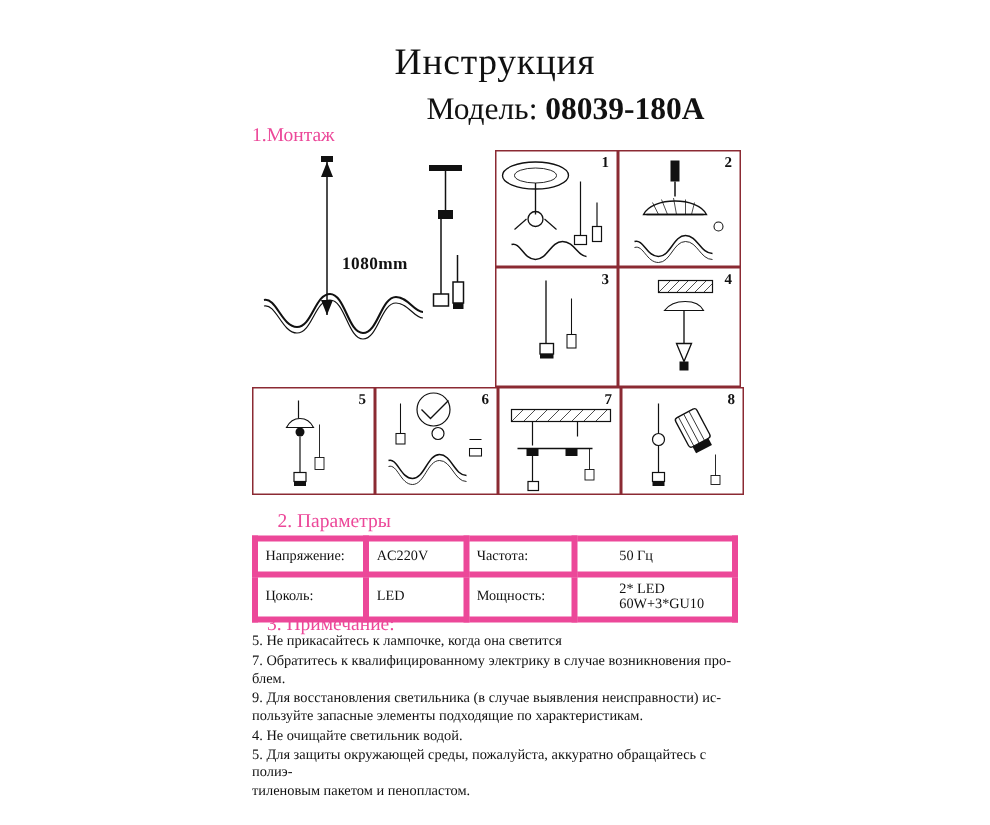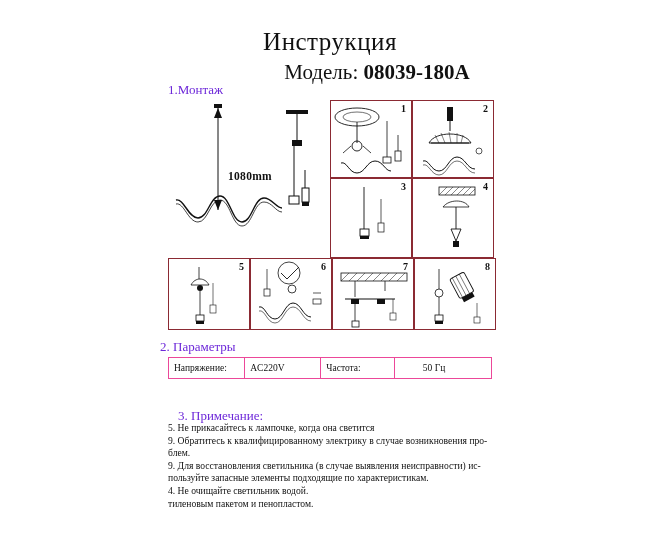--- a/index.html
+++ b/index.html
@@ -38,24 +38,24 @@
     font-size: 21px;
     padding-left: 47px;
   }
   .model .mlabel { font-weight: normal; }
   .model .mval { font-weight: bold; }
 
   
   .sec-h {
     position: absolute;
     font-size: 13px;
-    color: #6d28d9;
+    color: #ec4899;
   }
   #sec1 { left: 168px; top: 82px; }
-  #sec2 { left: 160px; top: 339px; }
+  #sec2 { left: 185px; top: 339px; }
   #sec3 { left: 168px; top: 408px; margin-left: 10px; }
 
   
   .figure-main {
     position: absolute;
     left: 168px; top: 100px;
     width: 160px; height: 150px;
   }
   .dim-label {
     position: absolute;
@@ -94,21 +94,21 @@
   
   .ptable {
     position: absolute;
     left: 168px; top: 357px;
     width: 324px;
     border-collapse: collapse;
     font-size: 9.5px;
     font-family: "Liberation Serif", serif;
   }
   .ptable td {
-    border: 1px solid #ec4899;
+    border: 4px solid #ec4899;
     padding: 3px 5px;
     height: 14px;
     vertical-align: middle;
     color: #111;
   }
   .ptable td.c0 { width: 72px; }
   .ptable td.c1 { width: 82px; }
   .ptable td.c2 { width: 78px; margin-left: 35px; }
   .ptable td.c3 { width: 92px; padding-left: 28px; }
 
@@ -300,28 +300,35 @@
   <div class="sec-h" id="sec2">2. Параметры</div>
 
   <table class="ptable">
     <tbody>
       <tr>
         <td class="c0">Напряжение:</td>
         <td class="c1">AC220V</td>
         <td class="c2">Частота:</td>
         <td class="c3">50 Гц</td>
       </tr>
+      <tr>
+        <td class="c0">Цоколь:</td>
+        <td class="c1">LED</td>
+        <td class="c2">Мощность:</td>
+        <td class="c3">2* LED 60W+3*GU10</td>
+      </tr>
     </tbody>
   </table>
 
   <div class="sec-h" id="sec3">3. Примечание:</div>
 
   <div class="notes">
     <p>5. Не прикасайтесь к лампочке, когда она светится</p>
-    <p>9. Обратитесь к квалифицированному электрику в случае возникновения про-</p>
+    <p>7. Обратитесь к квалифицированному электрику в случае возникновения про-</p>
     <p>блем.</p>
     <p>9. Для восстановления светильника (в случае выявления неисправности) ис-</p>
     <p>пользуйте запасные элементы подходящие по характеристикам.</p>
     <p>4. Не очищайте светильник водой.</p>
+    <p>5. Для защиты окружающей среды, пожалуйста, аккуратно обращайтесь с полиэ-</p>
     <p>тиленовым пакетом и пенопластом.</p>
   </div>
 
 </div>
 
 </body></html>

